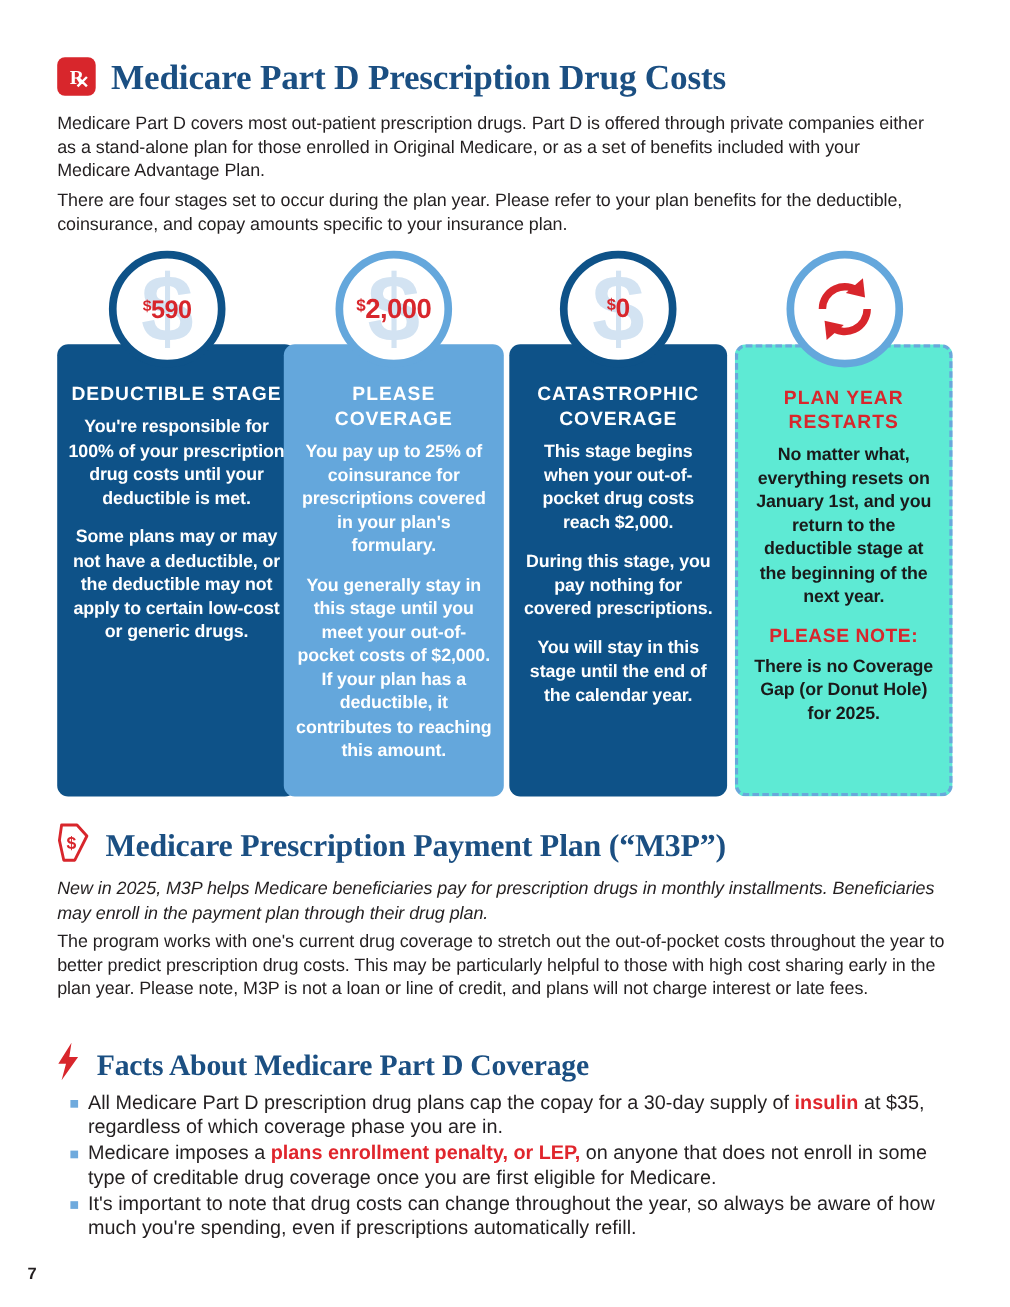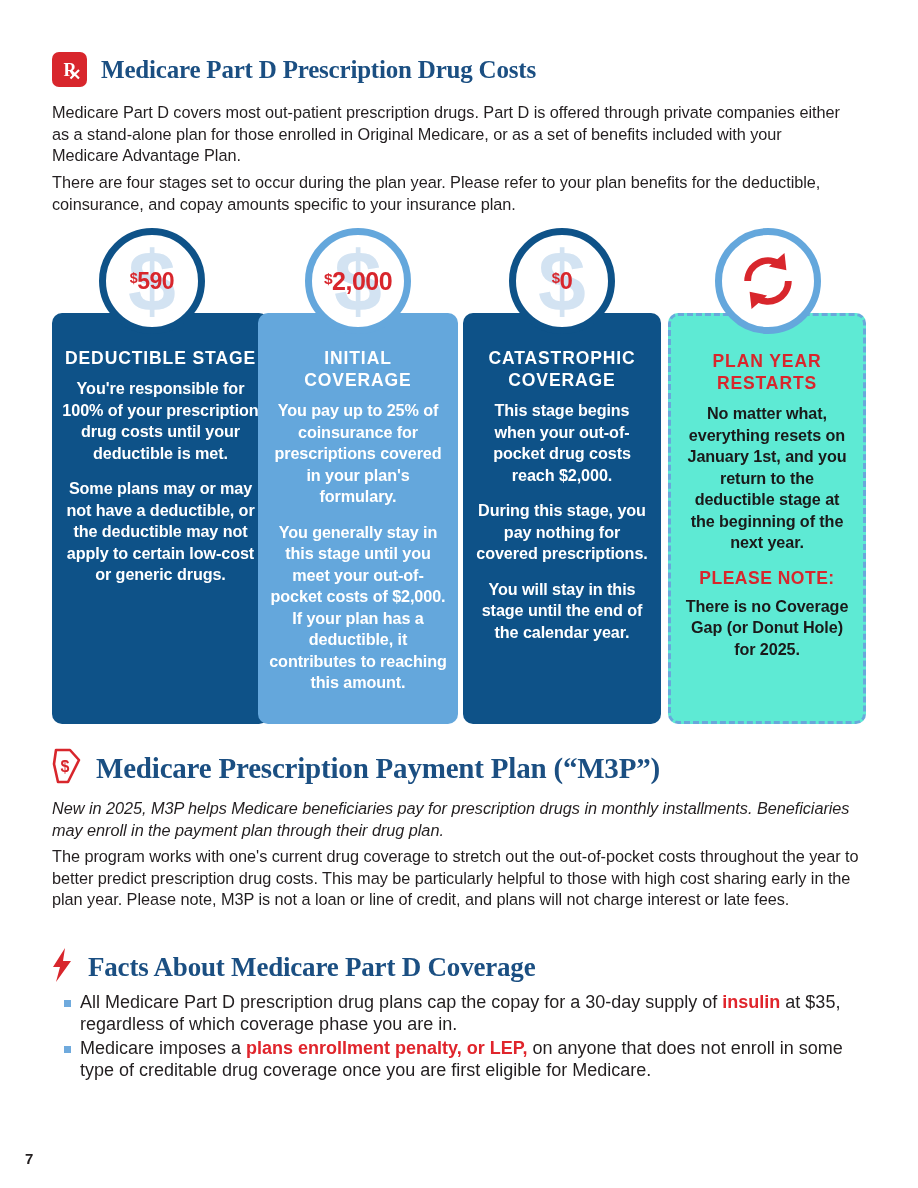--- a/index.html
+++ b/index.html
@@ -10,21 +10,21 @@
   }
   .page{position:relative;width:918px;height:1188px;}
 
   
   .sec-head{display:flex;align-items:center;gap:14px;}
   .sec-head h1{
     font-family:"Liberation Serif", serif;
     font-weight:bold;color:#1B4F82;margin:0;
     letter-spacing:-0.2px;
   }
-  .h-main{font-size:25px;line-height:34px;}
+  .h-main{font-size:32px;line-height:34px;}
   .h-mid{font-size:29px;line-height:32px;}
   .h-small{font-size:27px;line-height:30px;}
 
   
   .rx-icon{
     width:35px;height:35px;border-radius:7px;background:#D8262C;
     display:flex;align-items:center;justify-content:center;flex:none;
   }
   .tag-icon{width:30px;height:36px;flex:none;}
   .bolt-icon{width:24px;height:34px;flex:none;}
@@ -127,21 +127,21 @@
 
   <div class="stages">
 
     <div class="col dark" style="left:0px;width:217px;">
       <p class="col-title">DEDUCTIBLE STAGE</p>
       <p class="col-body">You're responsible for 100% of your prescription drug costs until your deductible is met.</p>
       <p class="col-body">Some plans may or may not have a deductible, or the deductible may not apply to certain low-cost or generic drugs.</p>
     </div>
 
     <div class="col light" style="left:206px;width:200px;">
-      <p class="col-title">INITIAL COVERAGE</p>
+      <p class="col-title">PLEASE COVERAGE</p>
       <p class="col-body">You pay up to 25% of coinsurance for prescriptions covered in your plan's formulary.</p>
       <p class="col-body">You generally stay in this stage until you meet your out-of-pocket costs of $2,000. If your plan has a deductible, it contributes to reaching this amount.</p>
     </div>
 
     <div class="col dark" style="left:411px;width:198px;">
       <p class="col-title">CATASTROPHIC COVERAGE</p>
       <p class="col-body">This stage begins when your out-of-pocket drug costs reach $2,000.</p>
       <p class="col-body">During this stage, you pay nothing for covered prescriptions.</p>
       <p class="col-body">You will stay in this stage until the end of the calendar year.</p>
     </div>
@@ -203,17 +203,21 @@
 
   <ul class="bullets" style="position:absolute;left:52px;top:992px;width:815px;">
     <li>
       <span class="bdot"></span>
       <span>All Medicare Part D prescription drug plans cap the copay for a 30-day supply of </span><span class="red-b">insulin</span><span> at $35, regardless of which coverage phase you are in.</span>
     </li>
     <li>
       <span class="bdot"></span>
       <span>Medicare imposes a </span><span class="red-b">plans enrollment penalty, or LEP,</span><span> on anyone that does not enroll in some type of creditable drug coverage once you are first eligible for Medicare.</span>
     </li>
+    <li>
+      <span class="bdot"></span>
+      <span>It's important to note that drug costs can change throughout the year, so always be aware of how much you're spending, even if prescriptions automatically refill.</span>
+    </li>
   </ul>
 
   <div class="pagenum">7</div>
 
 </div>
 
 </body></html>

